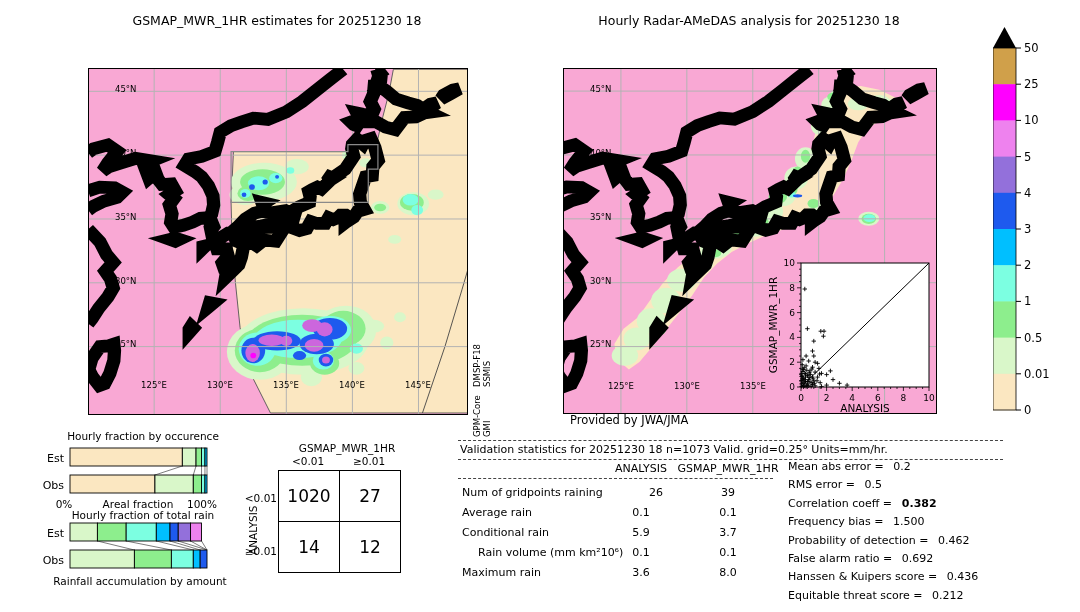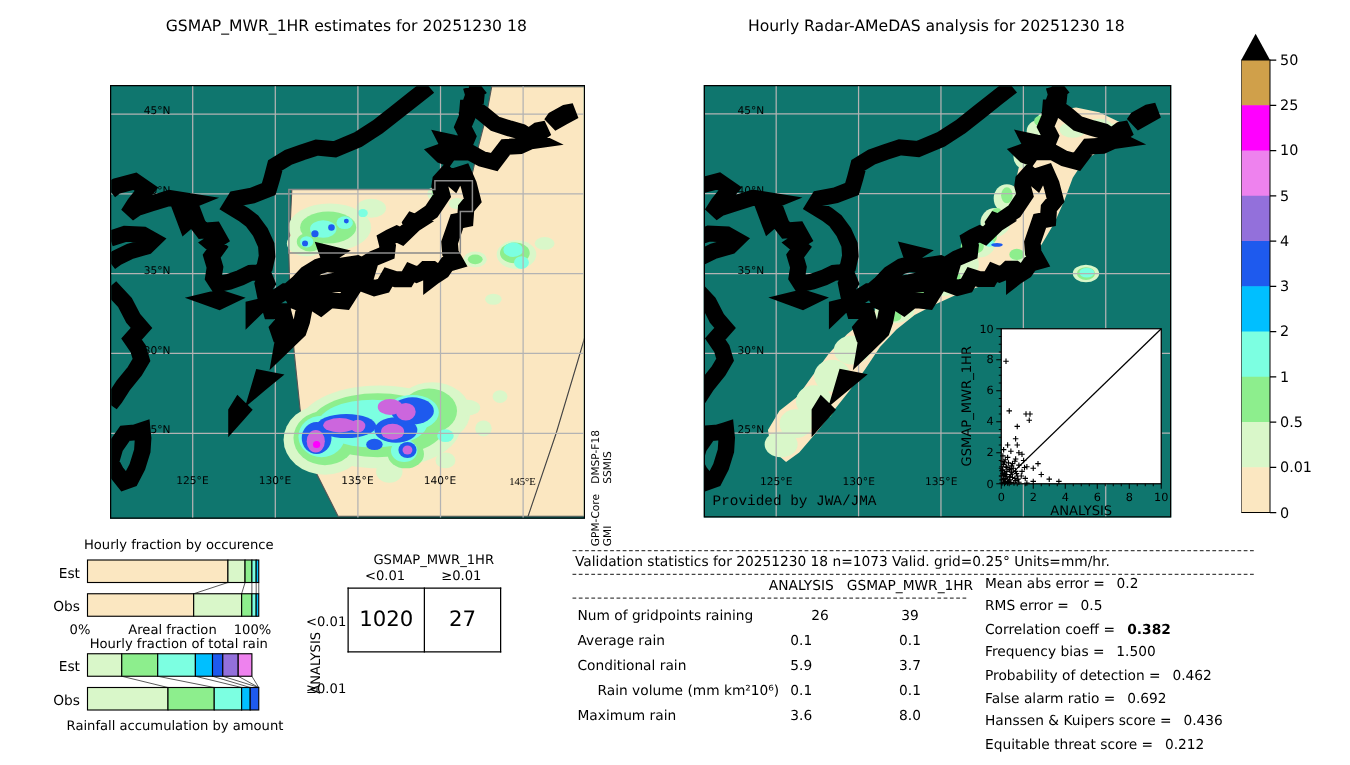--- a/index.html
+++ b/index.html
@@ -1,19 +1,19 @@
 <!DOCTYPE html>
 <html><head>
 <meta charset="utf-8">
 <style>
   html,body{margin:0;padding:0;background:#fff;}
   .canvas{position:relative;width:1080px;height:612px;background:#fff;overflow:hidden;
           font-family:"DejaVu Sans","Liberation Sans",sans-serif;color:#000;}
   .abs{position:absolute;}
-  .map{position:absolute;border:1px solid #000;background:#0f766e;}
+  .map{position:absolute;border:1px solid #000;background:#f9a8d4;}
   .map svg{position:absolute;left:0;top:0;}
   .maptitle{position:absolute;text-align:center;font-size:12.5px;}
   .ticklab{position:absolute;font-size:8.5px;transform:translateX(-50%);white-space:nowrap;}
   .latlab{position:absolute;font-size:8.5px;white-space:nowrap;}
   .satlab{position:absolute;transform-origin:0 0;transform:rotate(-90deg);
           font-size:8.5px;line-height:10px;white-space:nowrap;}
   .credit{position:absolute;font-size:11.5px;}
   .chart-title{text-align:center;font-size:10.5px;white-space:nowrap;}
   .xlabrow{position:relative;height:13px;font-size:10.5px;}
   .xlabrow span{position:absolute;transform:translateX(-50%);white-space:nowrap;}
@@ -143,21 +143,21 @@
 
     <span class="latlab" style="left:26px;top:15px;">45°N</span>
     <span class="latlab" style="left:26px;top:79px;">40°N</span>
     <span class="latlab" style="left:26px;top:143px;">35°N</span>
     <span class="latlab" style="left:26px;top:207px;">30°N</span>
     <span class="latlab" style="left:26px;top:270px;">25°N</span>
     <span class="ticklab" style="left:65px;top:311px;">125°E</span>
     <span class="ticklab" style="left:131px;top:311px;">130°E</span>
     <span class="ticklab" style="left:197px;top:311px;">135°E</span>
     <span class="ticklab" style="left:263px;top:311px;">140°E</span>
-    <span class="ticklab" style="left:329px;top:311px;font-family:Liberation Serif, serif;">145°E</span>
+    <span class="ticklab" style="left:329px;top:311px;">145°E</span>
   </div>
 
   <div class="satlab" style="left:472px;top:387px;">
     <div>DMSP-F18</div>
     <div>SSMIS</div>
   </div>
   <div class="satlab" style="left:472px;top:437px;">
     <div>GPM-Core</div>
     <div>GMI</div>
   </div>
@@ -220,21 +220,21 @@
     </svg>
 
     <span class="latlab" style="left:26px;top:15px;">45°N</span>
     <span class="latlab" style="left:26px;top:79px;">40°N</span>
     <span class="latlab" style="left:26px;top:143px;">35°N</span>
     <span class="latlab" style="left:26px;top:207px;">30°N</span>
     <span class="latlab" style="left:26px;top:270px;">25°N</span>
     <span class="ticklab" style="left:57px;top:312px;">125°E</span>
     <span class="ticklab" style="left:123px;top:312px;">130°E</span>
     <span class="ticklab" style="left:189px;top:312px;">135°E</span>
-    <div class="credit" style="left:6px;top:326px;font-family:Liberation Mono, monospace;">Provided by JWA/JMA</div>
+    <div class="credit" style="left:6px;top:344px;">Provided by JWA/JMA</div>
 
     <svg id="insetScatter" class="abs" style="left:203px;top:190px;" width="169" height="154">
         <rect x="34" y="4" width="128" height="124" fill="#fff" stroke="#000" stroke-width="1"></rect>
         <line x1="34" y1="128" x2="162" y2="4" stroke="#000" stroke-width="1"></line>
         <line x1="34" y1="128" x2="34" y2="132" stroke="#000" stroke-width="0.8"></line>
         <line x1="34" y1="128" x2="30" y2="128" stroke="#000" stroke-width="0.8"></line>
         <line x1="40.4" y1="128" x2="40.4" y2="130" stroke="#000" stroke-width="0.8"></line>
         <line x1="34" y1="121.8" x2="32" y2="121.8" stroke="#000" stroke-width="0.8"></line>
         <line x1="46.8" y1="128" x2="46.8" y2="130" stroke="#000" stroke-width="0.8"></line>
         <line x1="34" y1="115.6" x2="32" y2="115.6" stroke="#000" stroke-width="0.8"></line>
@@ -395,20 +395,24 @@
     <div class="cont-lab" style="left:119px;top:13px;transform:translateX(-50%);">≥0.01</div>
     <div class="cont-rot" style="left:-3px;top:113px;">ANALYSIS</div>
     <div class="cont-lab" style="left:27px;top:50px;transform:translateX(-100%);">&lt;0.01</div>
     <div class="cont-lab" style="left:27px;top:103px;transform:translateX(-100%);">≥0.01</div>
     <table class="cont-table" style="left:28px;top:28px;">
       <tbody>
           <tr>
         <td>1020</td>
         <td>27</td>
       </tr>
+      <tr>
+        <td>14</td>
+        <td>12</td>
+      </tr>
     </tbody>
       </table>
   </div>
 
   <div class="val" style="left:458px;top:440px;width:545px;height:165px;">
     <div class="val-title">Validation statistics for 20251230 18  n=1073 Valid. grid=0.25° Units=mm/hr.</div>
 
     <div class="vcell" style="left:155px;top:22px;width:56px;">ANALYSIS</div>
     <div class="vcell" style="left:214px;top:22px;width:112px;">GSMAP_MWR_1HR</div>
     <div class="dashline" style="left:0;top:38px;width:315px;"></div>

